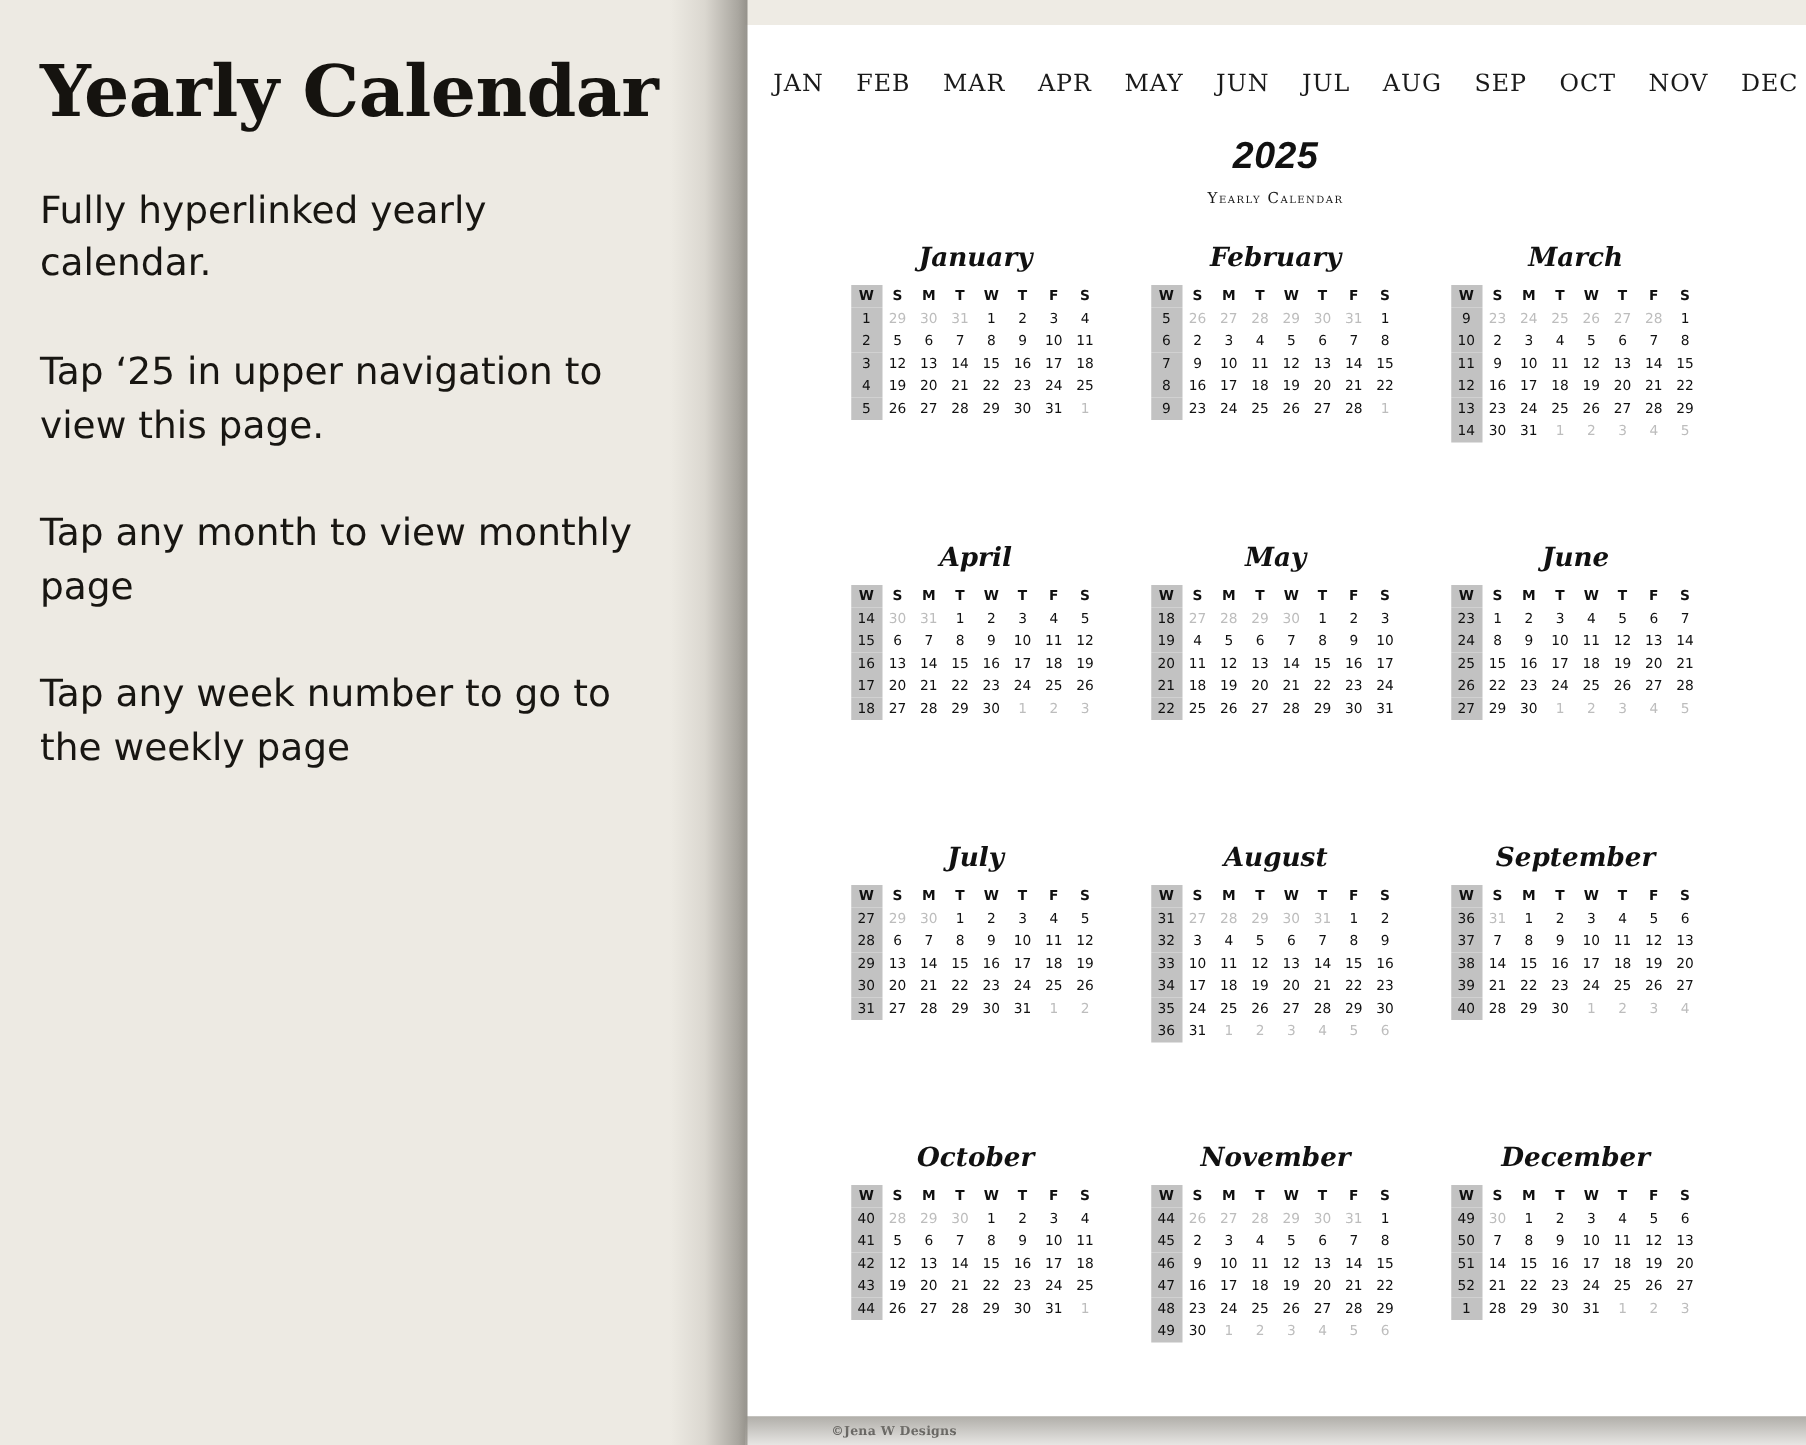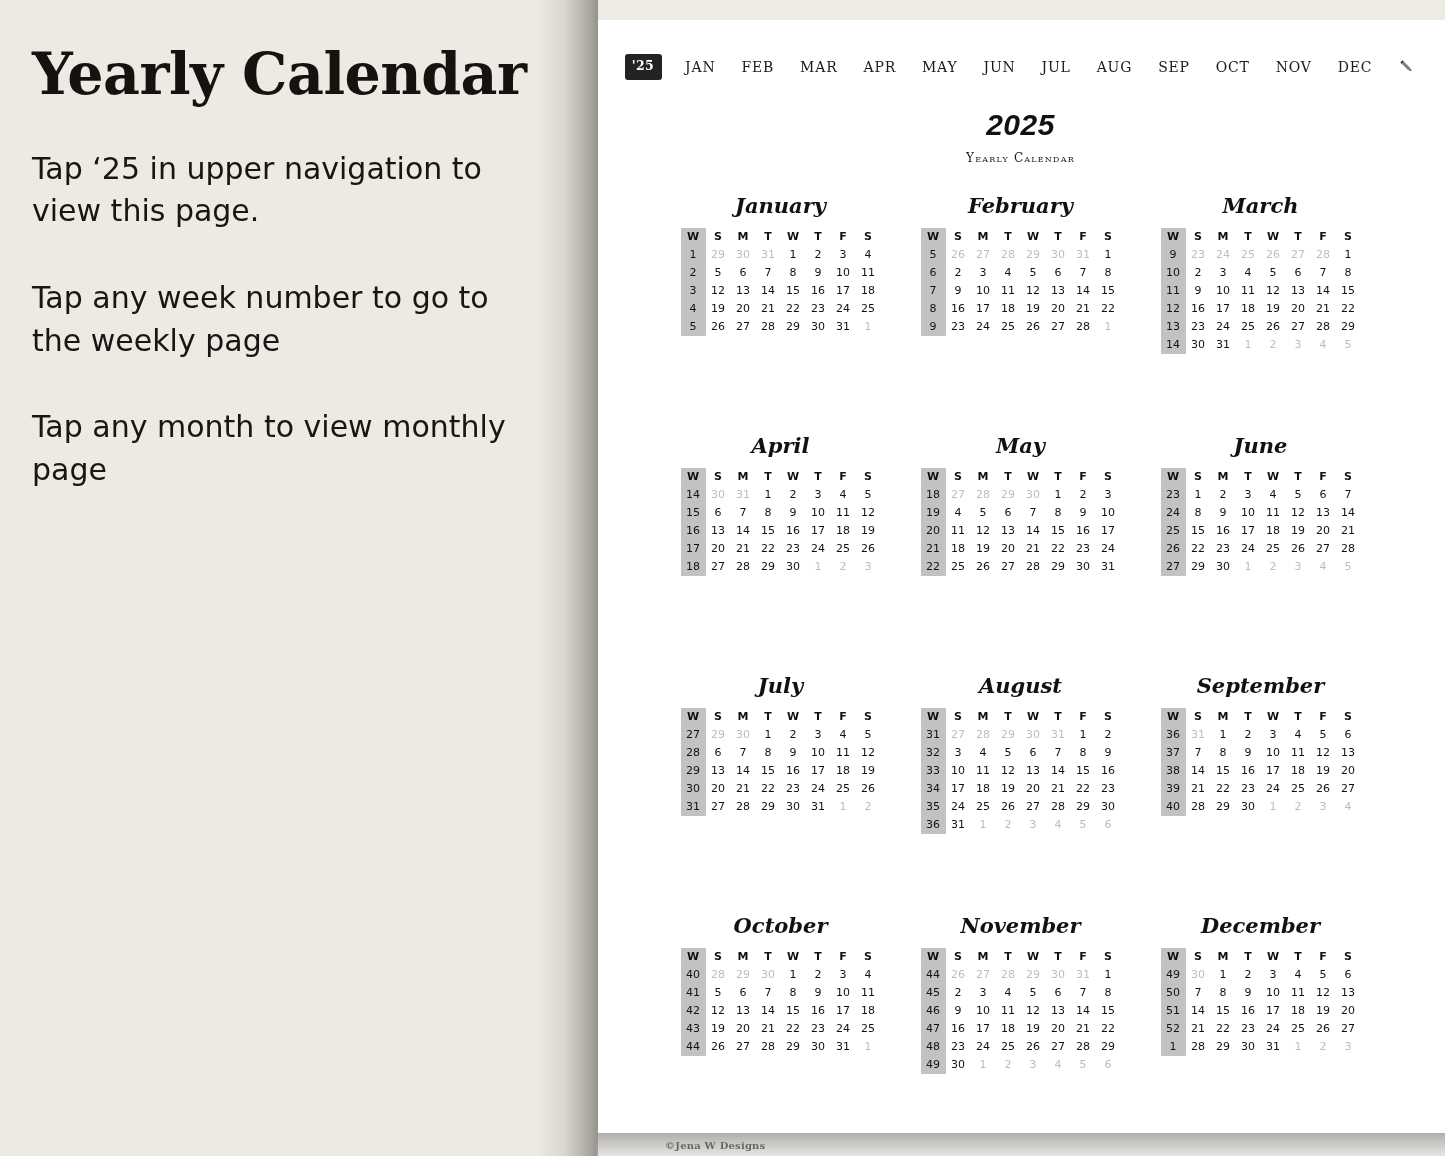--- a/index.html
+++ b/index.html
@@ -63,21 +63,21 @@
   }
 
   
   #top-nav{
     display:flex;align-items:center;justify-content:center;
     gap:0px;
     padding-top:34px;
   }
   .nav-item{
     font-family:"DejaVu Serif", serif;
-    font-size:14px;
+    font-size:19px;
     letter-spacing:0.8px;
     color:#1a1a1a;
     padding:0 13px;
     cursor:pointer;
     white-space:nowrap;
   }
   #nav-year-badge{
     background:#232323;
     color:#ffffff;
     font-family:"DejaVu Serif", serif;
@@ -185,23 +185,24 @@
     font-weight:bold;
     color:#2b2b2b;
     letter-spacing:0.2px;
   }
 </style>
 </head>
 <body>
 
 <div id="left-panel">
   <h1 id="promo-title">Yearly Calendar</h1>
+  <p class="promo-line">Fully hyperlinked yearly calendar.</p>
   <p class="promo-line">Tap ‘25 in upper navigation to view this page.</p>
+  <p class="promo-line">Tap any month to view monthly page</p>
   <p class="promo-line">Tap any week number to go to the weekly page</p>
-  <p class="promo-line">Tap any month to view monthly page</p>
 </div>
 
 <div id="calendar-page">
 
   <div id="top-nav">
     <span id="nav-year-badge">'25</span>
     <span class="nav-item">JAN</span>
     <span class="nav-item">FEB</span>
     <span class="nav-item">MAR</span>
     <span class="nav-item">APR</span>

